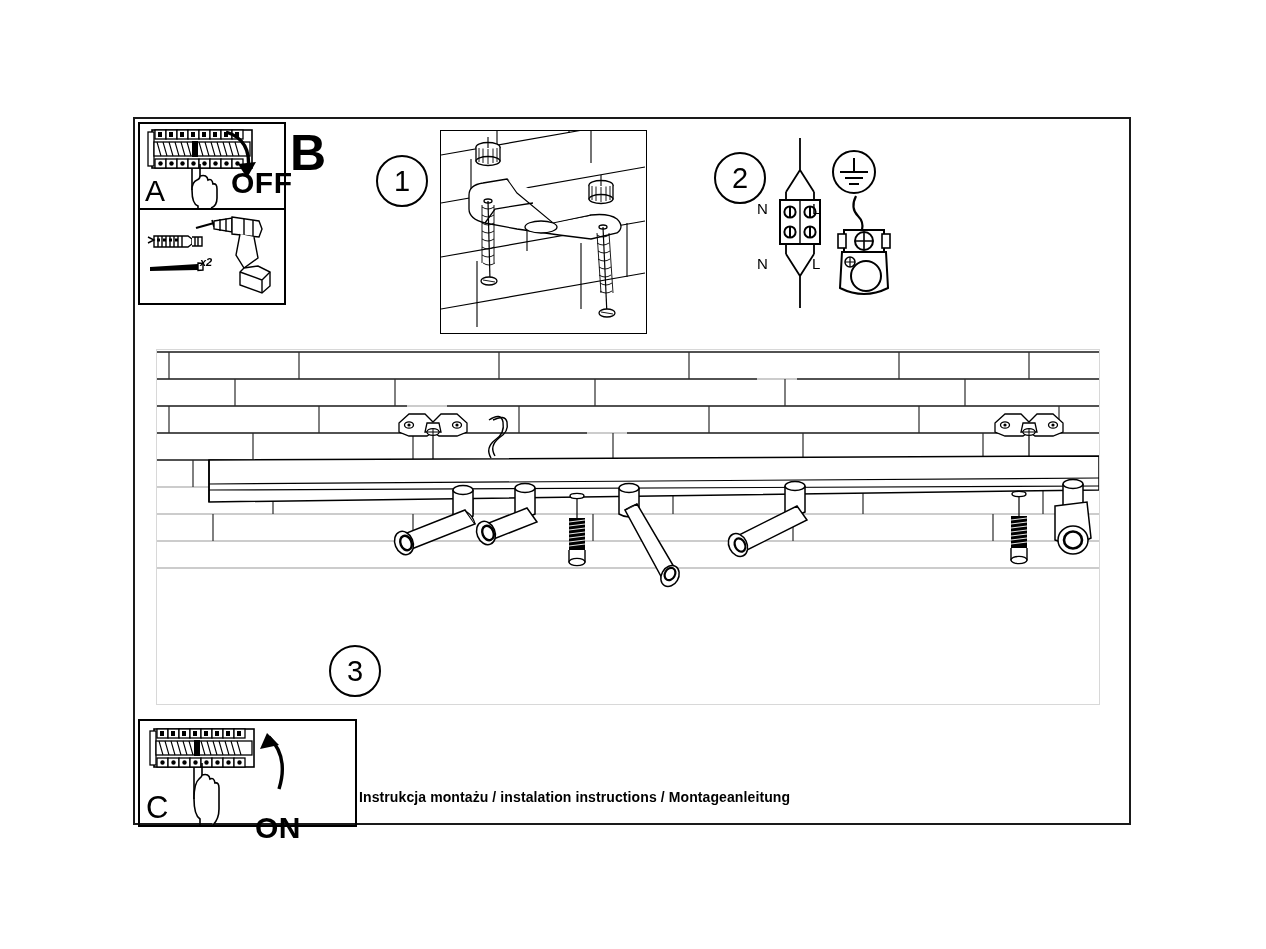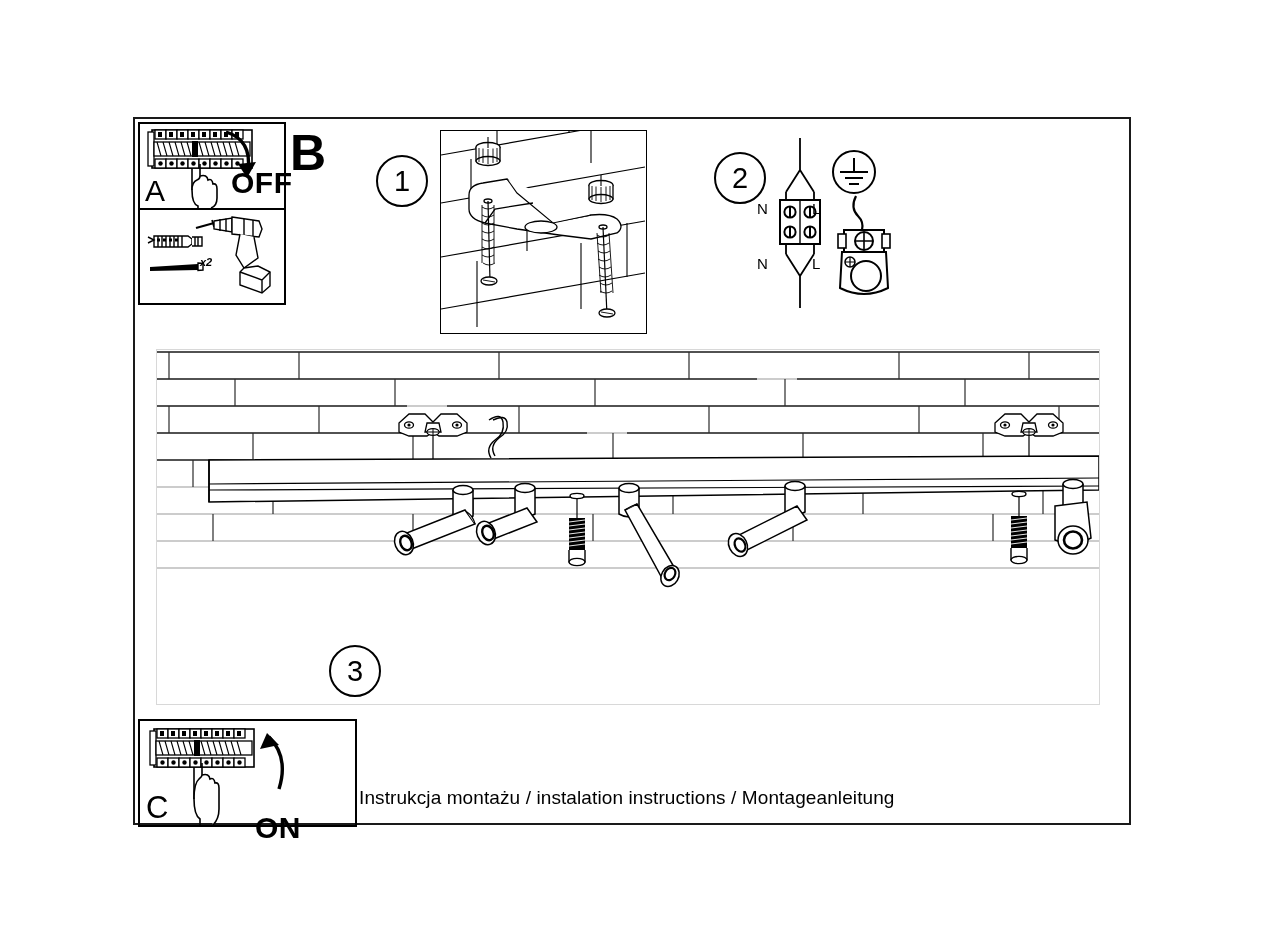--- a/index.html
+++ b/index.html
@@ -26,21 +26,21 @@
   .step-1{left:376px;top:155px;width:48px;height:48px;}
   .step-2{left:714px;top:152px;width:48px;height:48px;}
   .step-3{left:329px;top:645px;width:48px;height:48px;}
 
   
   .step1-box{position:absolute;left:440px;top:130px;width:207px;height:204px;border:1.4px solid #000;box-sizing:border-box;overflow:hidden;background:#fff;}
 
   
   .wall-scene{position:absolute;left:156px;top:349px;width:944px;height:356px;border:1.2px solid #d8d8d8;box-sizing:border-box;overflow:hidden;background:#fff;}
 
-  .footer-text{position:absolute;left:359px;top:787px;font-size:19px;line-height:21px;letter-spacing:.1px;}
+  .footer-text{position:absolute;left:359px;top:787px;font-size:14px;line-height:21px;letter-spacing:.1px;font-weight:bold;}
 
   svg{display:block;overflow:visible;}
   .ln{fill:none;stroke:#000;}
 </style>
 </head>
 <body>
 
 <div class="page-border"></div>
 
 <div class="panel-a">

